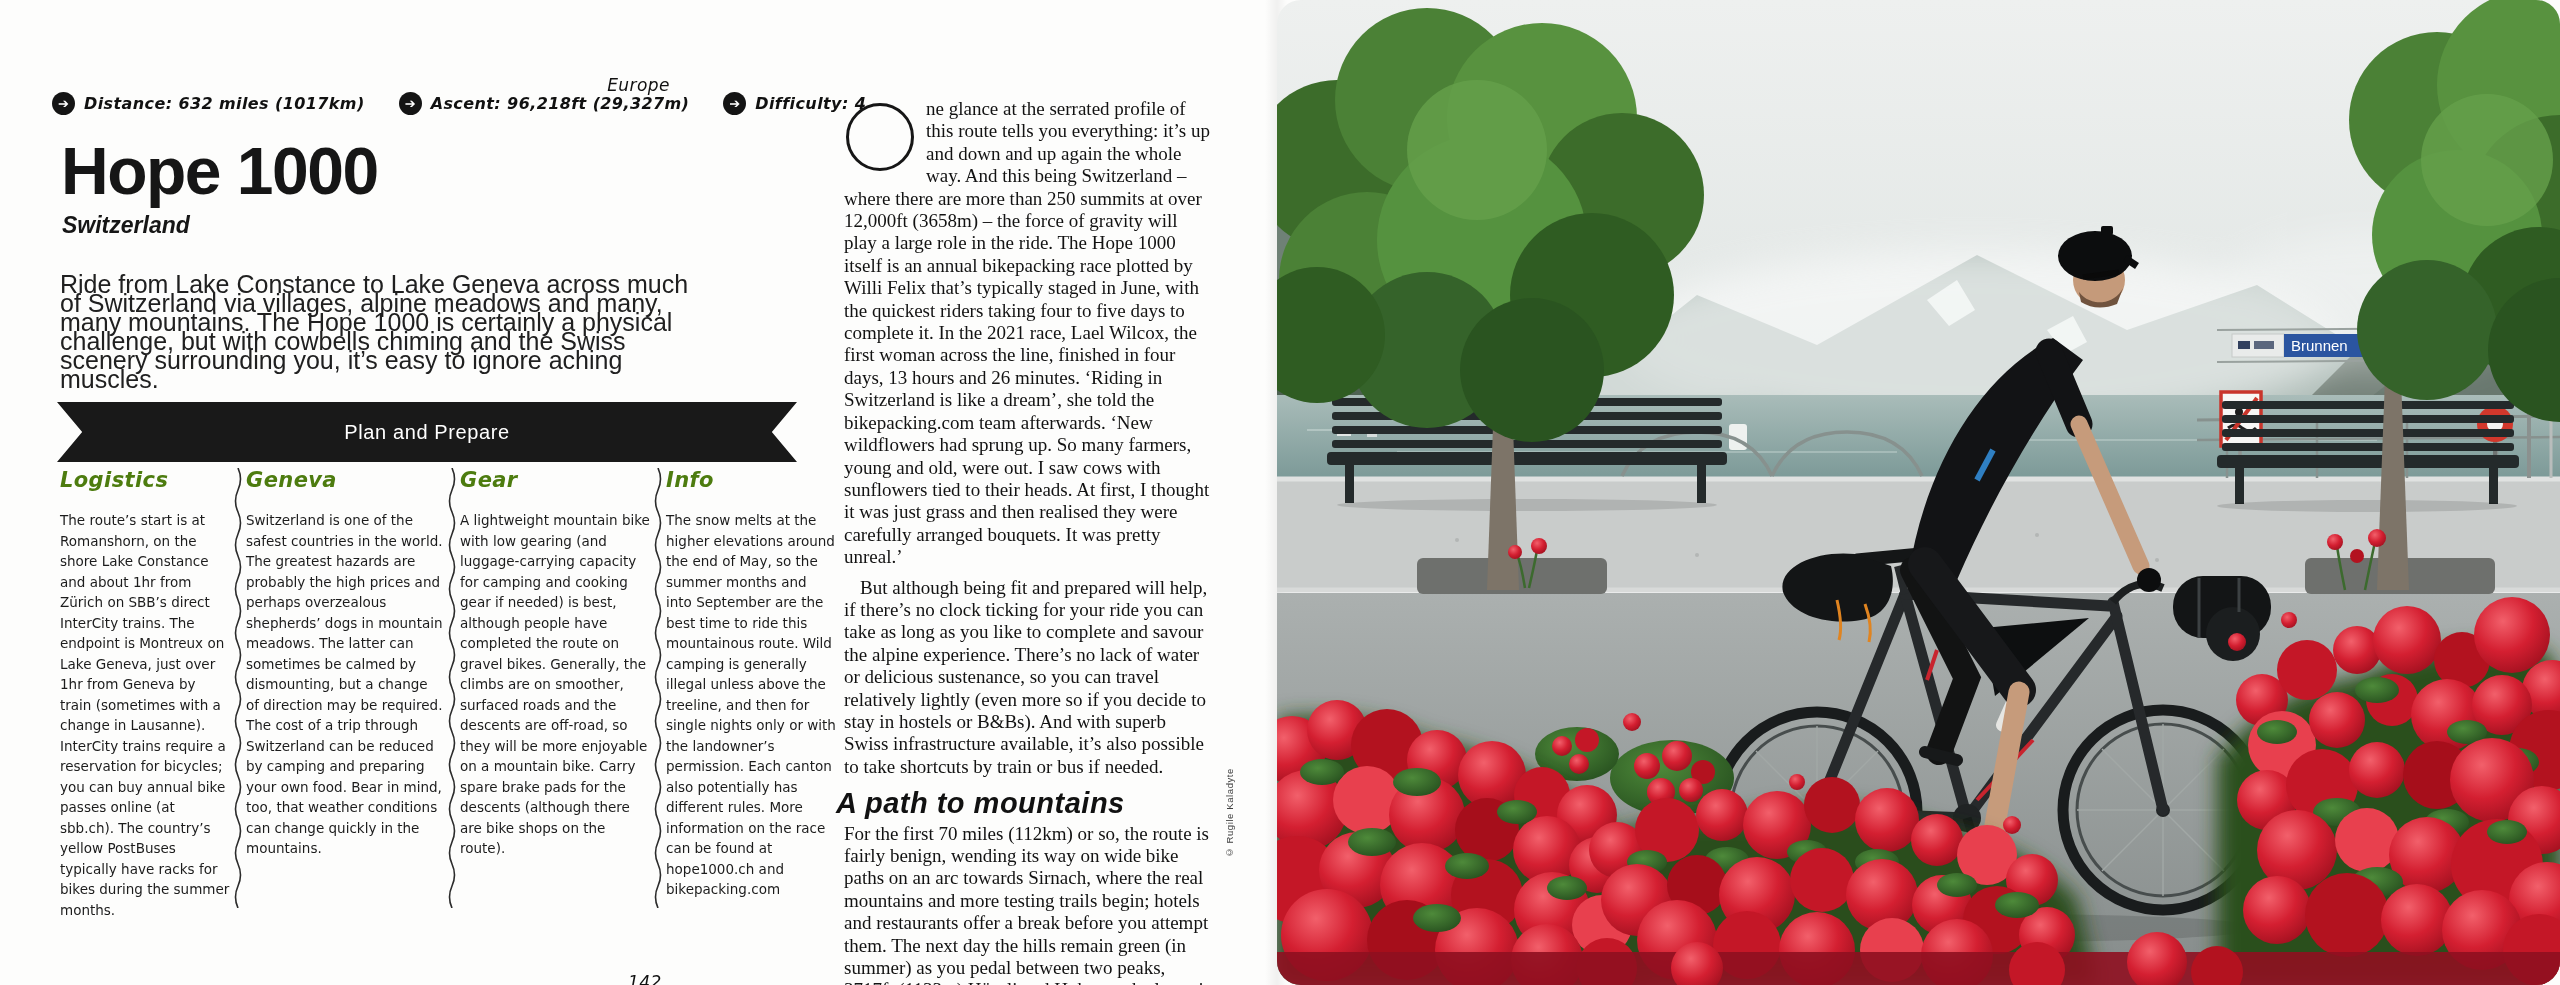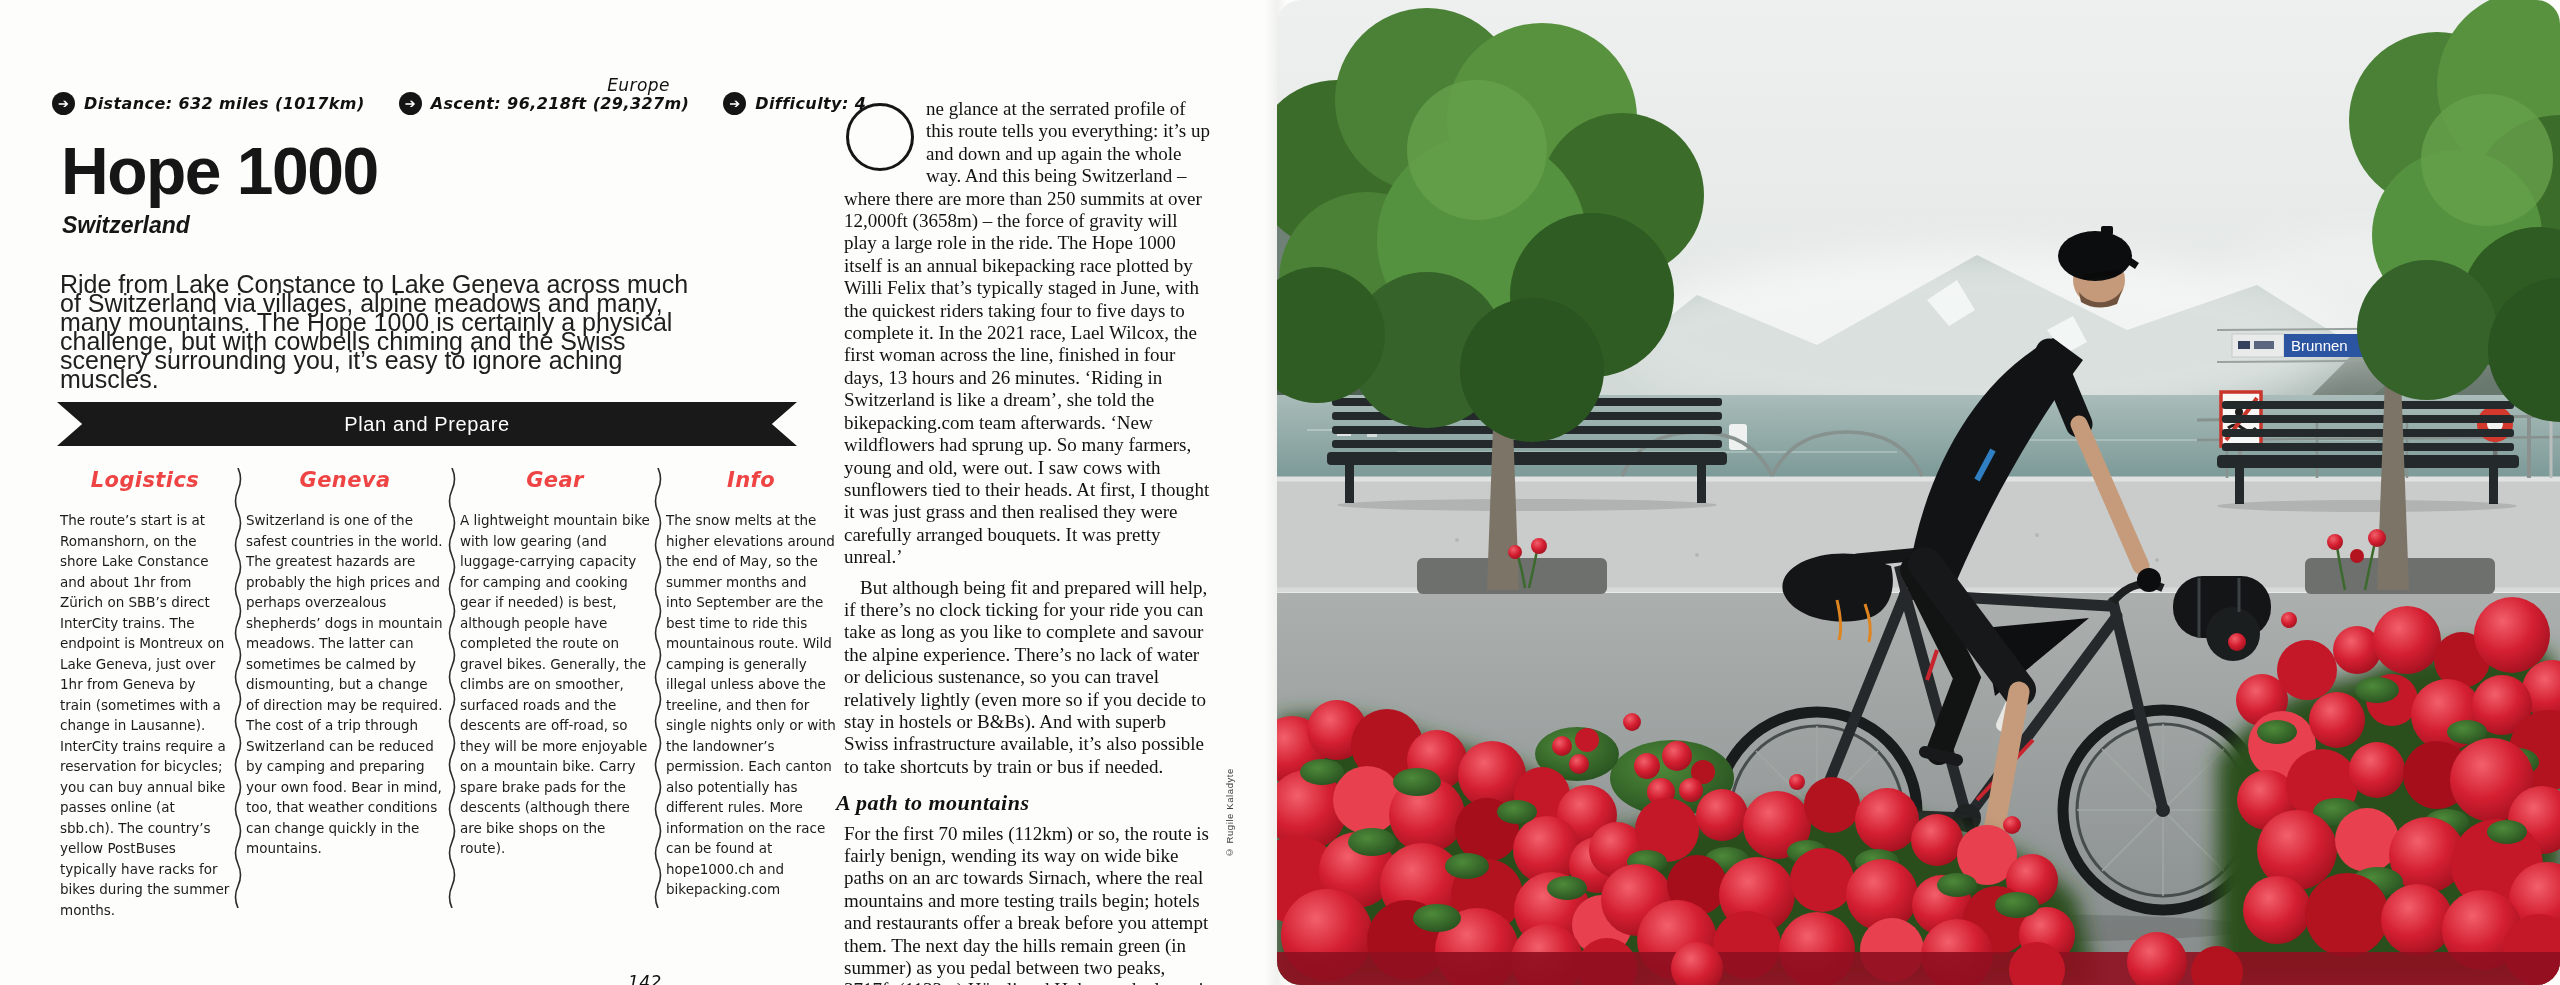--- a/index.html
+++ b/index.html
@@ -11,41 +11,41 @@
     font-family:"DejaVu Sans",sans-serif;font-style:italic;font-size:17px;letter-spacing:1px;color:#111;margin-top:47px;}
   .hand{font-family:"DejaVu Sans",sans-serif;font-style:italic;letter-spacing:.4px;color:#111;}
   .stats-row{position:absolute;top:92px;left:52px;display:flex;gap:34px;align-items:center;}
   .stat{display:flex;align-items:center;gap:9px;}
   .stat-icon{width:23px;height:23px;border-radius:50%;background:#141414;color:#fff;
     display:flex;align-items:center;justify-content:center;font-size:13px;line-height:1;font-style:normal;}
   .stat-label{font-size:16px;font-weight:600;}
   .title{position:absolute;top:130px;left:58px;font-size:66px;font-weight:700;letter-spacing:-1.5px;color:#161616;margin:3px;}
   .country{position:absolute;top:212px;left:62px;font-size:23px;font-weight:700;font-style:italic;color:#161616;}
   .intro{position:absolute;top:250px;left:60px;width:645px;font-size:25px;line-height:19px;color:#202020;}
-  .ribbon{position:absolute;top:402px;left:57px;width:740px;height:44px;background:#191919;
+  .ribbon{position:absolute;top:402px;left:57px;width:740px;height:60px;background:#191919;
     clip-path:polygon(0 0,100% 0,96.6% 50%,100% 100%,0 100%,3.4% 50%);
     display:flex;align-items:center;justify-content:center;}
   .ribbon span{color:#ffffff;font-size:20px;letter-spacing:.6px;}
   .columns{position:absolute;top:468px;left:60px;width:772px;height:440px;display:flex;}
   .pcol{flex:0 0 auto;}
   .pcol .col-head{font-family:"DejaVu Sans",sans-serif;font-style:italic;font-size:21px;font-weight:600;
-    letter-spacing:.4px;margin:0 0 18px 0;color:#ef4444;text-align:center;}
+    letter-spacing:.4px;margin:0 0 18px 0;color:#4d7c0f;}
   .pcol .col-body{font-family:"DejaVu Sans",sans-serif;font-size:13.5px;line-height:20.5px;color:#1c1c1c;}
   .c1{width:170px;} .c2{width:198px;} .c3{width:190px;} .c4{width:170px;}
   .squiggle{width:10px;margin:0 3px;align-self:stretch;}
   .squiggle svg{width:10px;height:100%;}
   .article{position:absolute;top:90px;left:836px;width:384px;
     font-family:"Liberation Serif",serif;font-size:19px;line-height:22.4px;color:#121212;}
   .article p{margin:8px;}
   .dropcap{float:left;width:62px;height:62px;border:3px solid #161616;border-radius:50%;
     margin:5px 12px 2px 2px;display:flex;align-items:center;justify-content:center;}
   .dropcap span{opacity:0;font-size:40px;}
   .p-indent{text-indent:16px;}
-  .article-subhead{font-family:Liberation Serif, serif;font-style:italic;font-weight:600;
-    font-size:22px;letter-spacing:.5px;margin:14px 0 5px 0;color:#111;}
+  .article-subhead{font-family:Liberation Sans, sans-serif;font-style:italic;font-weight:600;
+    font-size:29px;letter-spacing:.5px;margin:14px 0 5px 0;color:#111;}
   .page-number{position:absolute;top:972px;left:600px;font-size:17px;margin-left:28px;}
   .photo-credit{position:absolute;top:768px;left:1224px;writing-mode:vertical-rl;transform:rotate(180deg);
     font-size:9.5px;letter-spacing:.6px;color:#3d3d3d;}
   
   .page-right{position:absolute;left:1277px;top:0;width:1283px;height:985px;overflow:hidden;border-radius:24px;}
   .page-right svg{display:block;}
   .gutter{position:absolute;left:1265px;top:0;width:22px;height:985px;
     background:linear-gradient(to right,rgba(0,0,0,0) 0%,rgba(0,0,0,.05) 55%,rgba(0,0,0,0) 100%);}
 </style>
 </head>

